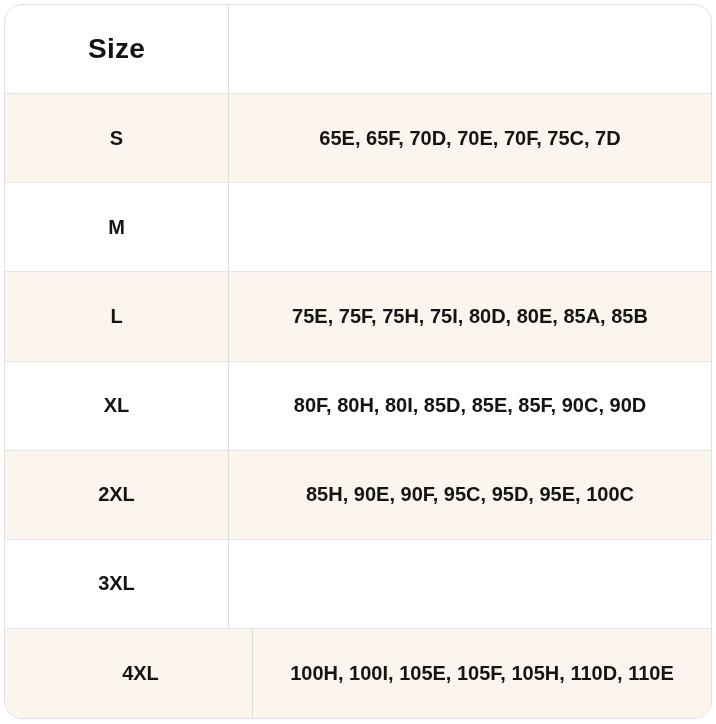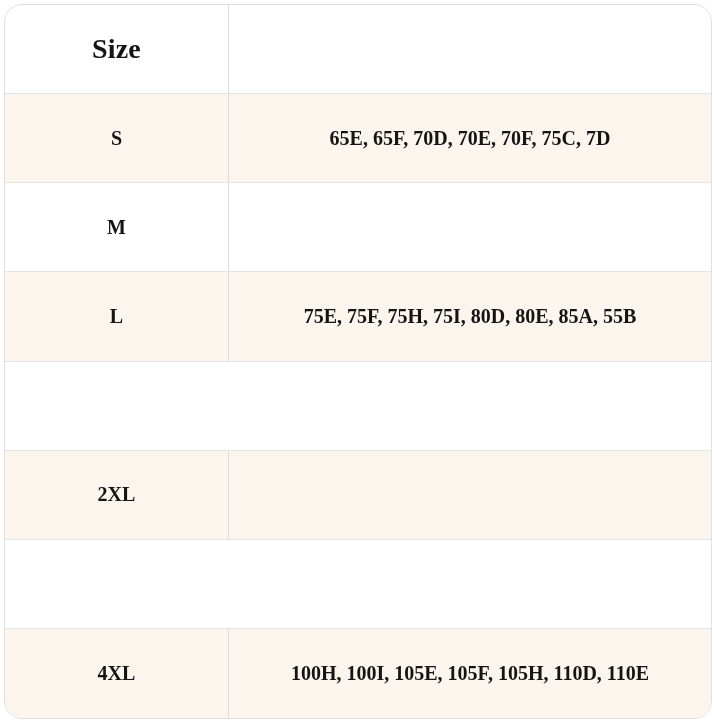--- a/index.html
+++ b/index.html
@@ -20,23 +20,22 @@
     border-radius: 18px;
     overflow: hidden;
     display: grid;
     grid-template-rows: repeat(8, 1fr);
     background: #ffffff;
   }
   .row {
     display: grid;
     grid-template-columns: 224px 1fr;
     border-bottom: 1px solid #e4e4e4;
-    font-family: Liberation Serif, serif;
   }
-  .row:last-child { border-bottom: none; }
+  .row:last-child { border-bottom: none; padding-left: 24px; }
   .row.alt { background: #fcf5ee; }
   .cell {
     display: flex;
     align-items: center;
     justify-content: center;
     text-align: center;
     color: #141414;
     padding: 6px 22px;
   }
   .cell.size-col {
@@ -66,31 +65,35 @@
     <div class="cell size-col">S</div>
     <div class="cell">65E, 65F, 70D, 70E, 70F, 75C, 7D</div>
   </div>
 
   <div class="row data-row">
     <div class="cell size-col">M</div>
   </div>
 
   <div class="row data-row alt">
     <div class="cell size-col">L</div>
-    <div class="cell">75E, 75F, 75H, 75I, 80D, 80E, 85A, 55B</div>
+    <div class="cell">75E, 75F, 75H, 75I, 80D, 80E, 85A, 85B</div>
   </div>
 
   <div class="row data-row">
+    <div class="cell size-col">XL</div>
+    <div class="cell">80F, 80H, 80I, 85D, 85E, 85F, 90C, 90D</div>
   </div>
 
   <div class="row data-row alt">
     <div class="cell size-col">2XL</div>
+    <div class="cell">85H, 90E, 90F, 95C, 95D, 95E, 100C</div>
   </div>
 
   <div class="row data-row">
+    <div class="cell size-col">3XL</div>
   </div>
 
   <div class="row data-row alt">
     <div class="cell size-col">4XL</div>
     <div class="cell">100H, 100I, 105E, 105F, 105H, 110D, 110E</div>
   </div>
 
 </div>
 
 </body></html>

